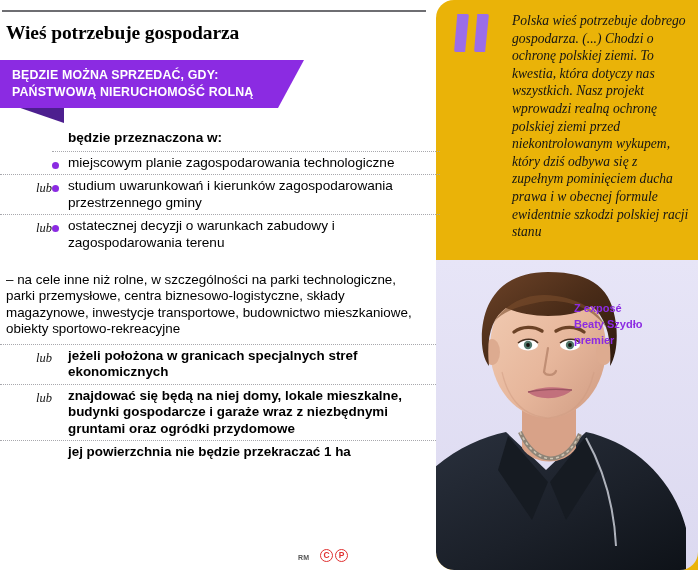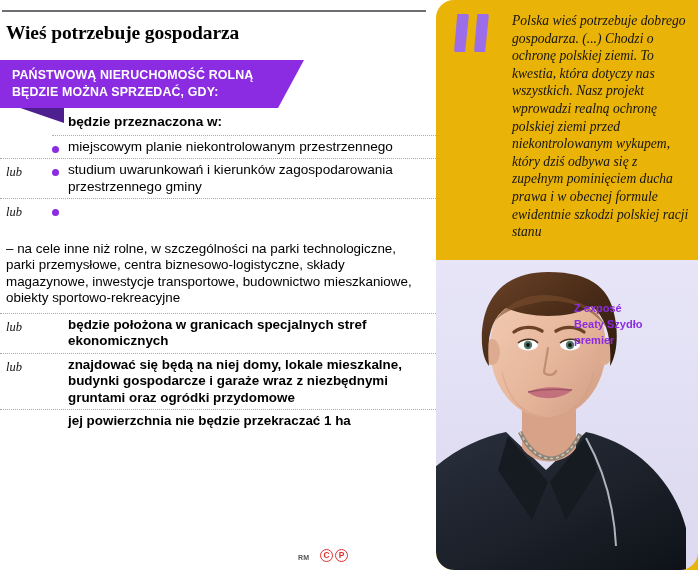--- a/index.html
+++ b/index.html
@@ -73,38 +73,39 @@
     font-size: 12.4px;
     font-weight: bold;
     line-height: 16.5px;
     letter-spacing: 0.15px;
   }
   #banner-text span { display: block; }
 
   
   #list {
     position: absolute;
-    left: 0; top: 114px;
+    left: 0; top: 130px;
     width: 440px;
   }
   .row {
     position: relative;
     display: flex;
     align-items: flex-start;
     padding: 0;
   }
   .lub {
     width: 52px;
     flex: 0 0 52px;
     padding-left: 6px;
     padding-top: 3px;
     font-family: "Liberation Serif", serif;
     font-style: italic;
     font-size: 12.5px;
     color: #111111;
+    text-align: right;
   }
   .bullet {
     flex: 0 0 16px;
     padding-top: 7px;
   }
   .dot {
     display: block;
     width: 7px; height: 7px;
     border-radius: 50%;
     background: #8b2be2;
@@ -346,71 +347,72 @@
   <div id="left">
 
     <div id="top-rule"></div>
 
     <h1 id="page-title">Wieś potrzebuje gospodarza</h1>
 
     <div id="banner-wrap">
       <div id="banner-fold"></div>
       <div id="banner">
         <div id="banner-text">
+          <span>BĘDZIE MOŻNA SPRZEDAĆ, GDY:</span>
           <span>PAŃSTWOWĄ NIERUCHOMOŚĆ ROLNĄ</span>
-          <span>BĘDZIE MOŻNA SPRZEDAĆ, GDY:</span>
         </div>
       </div>
     </div>
 
     <div id="list">
 
       <div class="row head-row">
         <div class="lub"></div>
         <div class="bullet"></div>
         <div class="txt">będzie przeznaczona w:</div>
       </div>
 
       <div class="sep indent"></div>
 
       <div class="row">
         <div class="lub"></div>
         <div class="bullet">
             <span class="dot"></span>
           </div>
-        <div class="txt">miejscowym planie niekontrolowanym przestrzennego</div>
+        <div class="txt">miejscowym planie zagospodarowania technologiczne</div>
       </div>
 
       <div class="sep full"></div>
 
       <div class="row">
         <div class="lub">lub</div>
         <div class="bullet">
             <span class="dot"></span>
           </div>
         <div class="txt">studium uwarunkowań i kierunków zagospodarowania przestrzennego gminy</div>
       </div>
 
       <div class="sep full"></div>
 
       <div class="row">
         <div class="lub">lub</div>
         <div class="bullet">
             <span class="dot"></span>
           </div>
+        <div class="txt">ostatecznej decyzji o warunkach zabudowy i zagospodarowania terenu</div>
       </div>
 
       <div id="dash-para">– na cele inne niż rolne, w szczególności na parki technologiczne, parki przemysłowe, centra biznesowo-logistyczne, składy magazynowe, inwestycje transportowe, budownictwo mieszkaniowe, obiekty sportowo-rekreacyjne</div>
 
       <div class="sep full" style="margin-top:6px;"></div>
 
       <div class="row">
         <div class="lub">lub</div>
         <div class="bullet"></div>
-        <div class="txt bold">będzie położona w granicach specjalnych stref ekonomicznych</div>
+        <div class="txt bold">jeżeli położona w granicach specjalnych stref ekonomicznych</div>
       </div>
 
       <div class="sep full"></div>
 
       <div class="row">
         <div class="lub">lub</div>
         <div class="bullet"></div>
         <div class="txt bold">znajdować się będą na niej domy, lokale mieszkalne, budynki gospodarcze i garaże wraz z niezbędnymi gruntami oraz ogródki przydomowe</div>
       </div>
 

